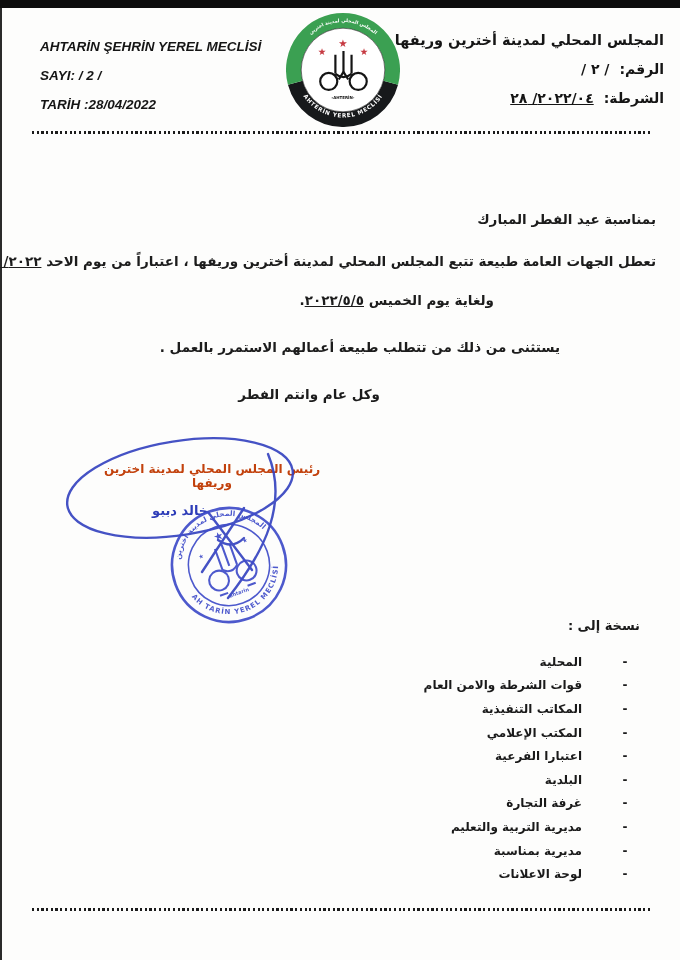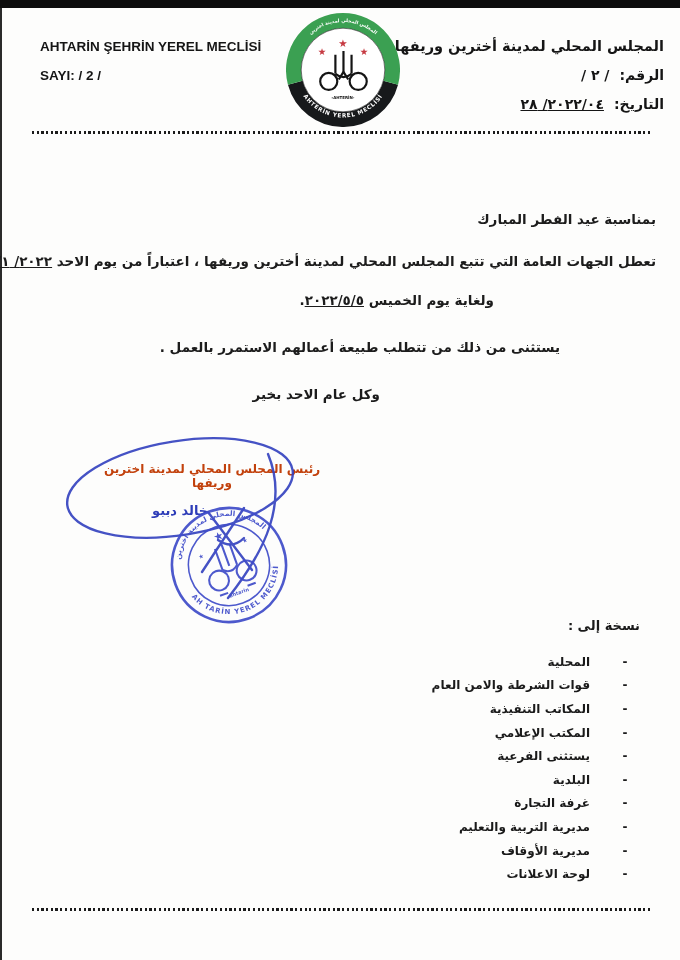--- a/index.html
+++ b/index.html
@@ -6,22 +6,22 @@
   .page{
     position:relative;width:680px;height:960px;margin:0 auto;
     background:#fdfdfc;overflow:hidden;
     font-family:"DejaVu Sans",sans-serif;font-weight:bold;color:#1a1a1a;
   }
   .scan-top{position:absolute;left:0;top:0;width:680px;height:8px;background:#0d0d0d;}
   .scan-left{position:absolute;left:0;top:8px;width:2px;height:952px;background:#2a2a2a;}
 
   
   .hdr-left{position:absolute;left:40px;top:32px;font-family:"Liberation Sans","DejaVu Sans",sans-serif;
-    font-size:13.5px;line-height:29px;color:#151515;}
-  .hdr-right{position:absolute;right:16px;top:32px;direction:rtl;text-align:center;
+    font-size:13.5px;line-height:29px;color:#151515;font-style:italic;}
+  .hdr-right{position:absolute;right:16px;top:26px;direction:rtl;text-align:center;
     font-size:14px;line-height:29px;color:#151515;}
   .hdr-right .row{display:flex;flex-direction:row;justify-content:flex-start;gap:10px;}
   .hdr-right .org{font-size:14.5px;}
   .logo-wrap{position:absolute;left:286px;top:13px;width:114px;height:114px;}
 
   .dotted{position:absolute;left:32px;width:618px;height:3px;
     background-image:repeating-linear-gradient(90deg,#1b1b1b 0 2.2px,transparent 2.2px 4.7px);}
   .dotted.d1{top:131px;}
   .dotted.d2{top:908px;}
 
@@ -42,33 +42,34 @@
     font-size:12px;color:#c2410c;}
   .sig-name{position:absolute;left:152px;top:503px;direction:rtl;font-size:13px;color:#2e3db8;}
   .sig-svg{position:absolute;left:30px;top:420px;width:340px;height:240px;pointer-events:none;}
   .stamp-wrap{position:absolute;left:160px;top:496px;width:138px;height:138px;opacity:.92;}
 
   
   .copies-head{position:absolute;right:40px;top:618px;direction:rtl;font-size:13px;margin-left:40px;}
   .copy-list{position:absolute;right:0;top:650px;width:300px;display:flex;flex-direction:column;}
   .copy-row{direction:rtl;height:23.6px;display:flex;align-items:center;font-size:12px;}
   .copy-row .dash{width:14px;text-align:center;margin-right:48px;}
-  .copy-row .copy-label{margin-right:28px;}
+  .copy-row .copy-label{margin-right:36px;}
 </style>
 </head>
 <body>
 
 <div class="page">
 
   <div class="scan-top"></div>
   <div class="scan-left"></div>
 
   <div class="hdr-left">
     <div>AHTARİN ŞEHRİN YEREL MECLİSİ</div>
     <div>SAYI: /  2 /</div>
+    <div>TARİH :28/04/2022</div>
   </div>
 
   <div class="logo-wrap">
     <svg viewBox="0 0 120 120" width="114" height="114">
       <defs>
         <path id="logoArcTop" d="M11.22,46.93 A50.5,50.5 0 0 1 108.78,46.93"></path>
         <path id="logoArcBottom" d="M12.2,74.6 A50,50 0 0 0 107.8,74.6"></path>
       </defs>
       <circle cx="60" cy="60" r="52" fill="#ffffff"></circle>
       <g>
@@ -98,42 +99,42 @@
     </svg>
   </div>
 
   <div class="hdr-right">
     <div class="org">المجلس المحلي لمدينة أخترين وريفها</div>
     <div class="row">
       <span>الرقم:</span>
       <span>/ ٢ /</span>
     </div>
     <div class="row">
-      <span>التاريخ:</span>
+      <span>الشرطة:</span>
       <span class="date-ltr" dir="ltr">٢٠٢٢/٠٤/ ٢٨</span>
     </div>
   </div>
 
   <div class="dotted d1"></div>
 
 
   <div class="b-line ar l-occasion">بمناسبة عيد الفطر المبارك</div>
 
   <div class="b-line ar l-para1">
-    <span>تعطل الجهات العامة التي تتبع المجلس المحلي لمدينة أخترين وريفها ، اعتباراً من يوم الاحد</span>
+    <span>تعطل الجهات العامة طبيعة تتبع المجلس المحلي لمدينة أخترين وريفها ، اعتباراً من يوم الاحد</span>
     <span class="date-ltr" dir="ltr">٢٠٢٢/ ٥/١</span>
   </div>
 
   <div class="b-line ar l-para2">
     <span>ولغاية يوم الخميس</span>
     <span class="date-ltr" dir="ltr">٢٠٢٢/٥/٥</span><span>.</span>
   </div>
 
   <div class="b-line ar l-except">يستثنى من ذلك من تتطلب طبيعة أعمالهم الاستمرر بالعمل .</div>
-  <div class="b-line ar l-greet">وكل عام الاحد بخير</div>
+  <div class="b-line ar l-greet">وكل عام وانتم الفطر</div>
 
   <div class="sig-title">رئيس المجلس المحلي لمدينة اخترين وريفها</div>
   <div class="sig-name">خالد دببو</div>
 
   <svg class="sig-svg" viewBox="0 0 340 240">
     <g fill="none" stroke="#3240bf" stroke-width="2.4" stroke-linecap="round" opacity="0.9">
       <ellipse cx="150" cy="68" rx="114" ry="47" transform="rotate(-9 150 68)"></ellipse>
       <path d="M238,34 C258,82 236,130 198,178"></path>
       <path d="M178,92 L222,150"></path>
       <path d="M214,88 L172,152"></path>
@@ -186,37 +187,37 @@
       <div class="copy-row">
         <span class="dash">-</span>
         <span class="copy-label">المكاتب التنفيذية</span>
       </div>
       <div class="copy-row">
         <span class="dash">-</span>
         <span class="copy-label">المكتب الإعلامي</span>
       </div>
       <div class="copy-row">
         <span class="dash">-</span>
-        <span class="copy-label">يستثنى الفرعية</span>
+        <span class="copy-label">اعتبارا الفرعية</span>
       </div>
       <div class="copy-row">
         <span class="dash">-</span>
         <span class="copy-label">البلدية</span>
       </div>
       <div class="copy-row">
         <span class="dash">-</span>
         <span class="copy-label">غرفة التجارة</span>
       </div>
       <div class="copy-row">
         <span class="dash">-</span>
         <span class="copy-label">مديرية التربية والتعليم</span>
       </div>
       <div class="copy-row">
         <span class="dash">-</span>
-        <span class="copy-label">مديرية الأوقاف</span>
+        <span class="copy-label">مديرية بمناسبة</span>
       </div>
       <div class="copy-row">
         <span class="dash">-</span>
         <span class="copy-label">لوحة الاعلانات</span>
       </div>
     </div>
 
   <div class="dotted d2"></div>
 
 </div>

